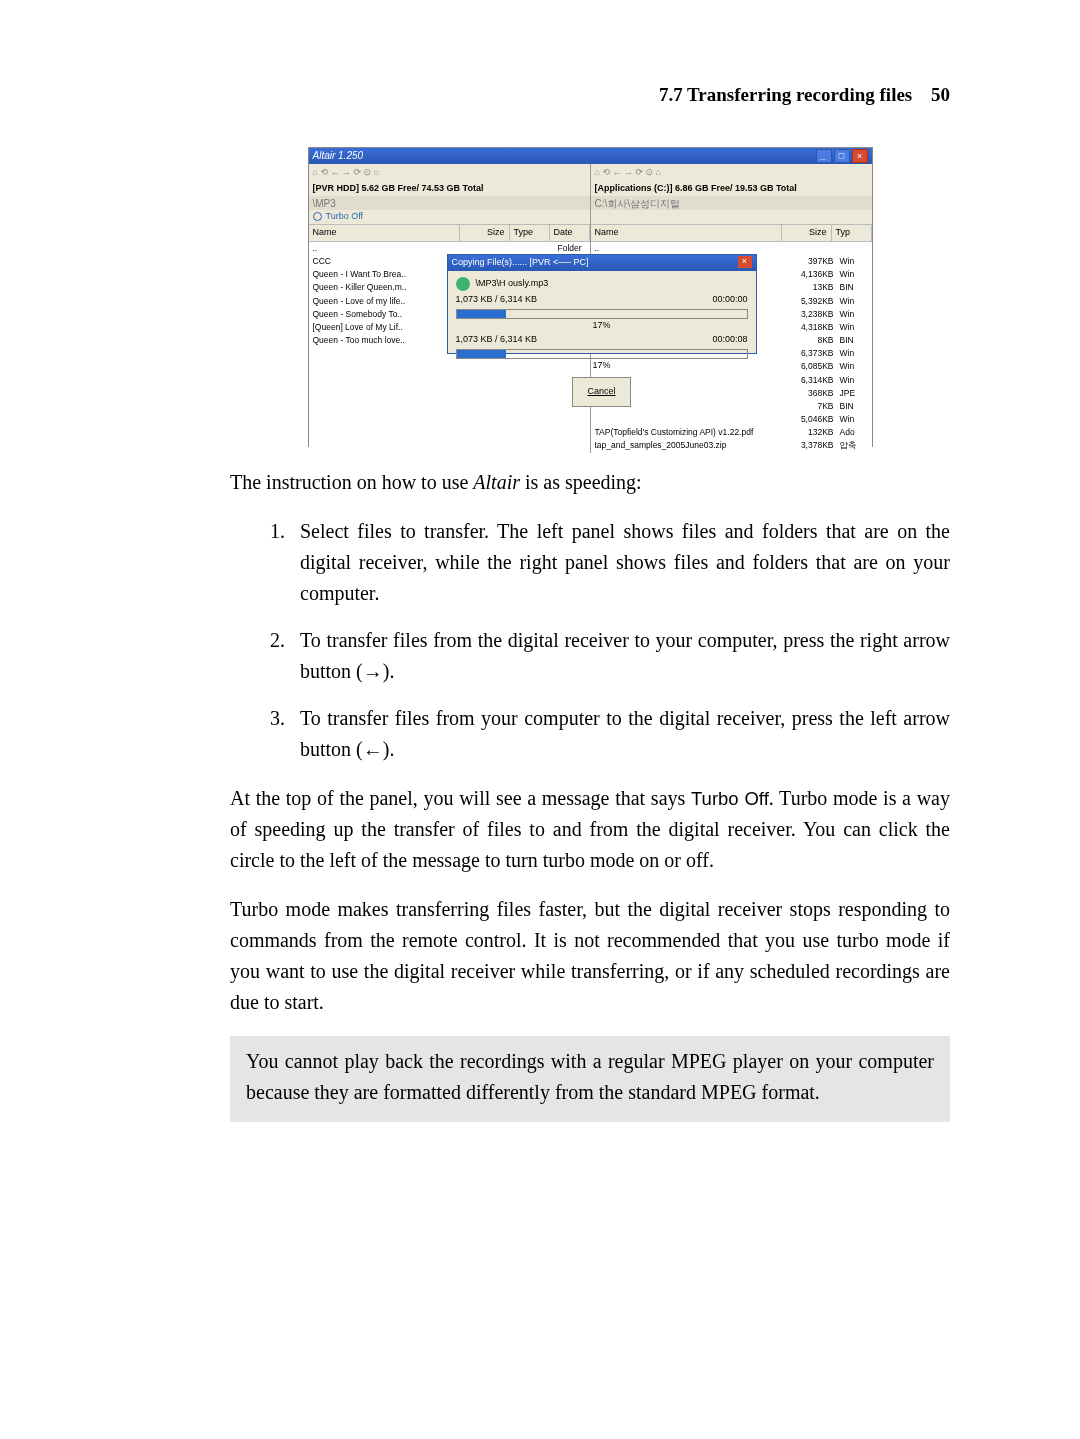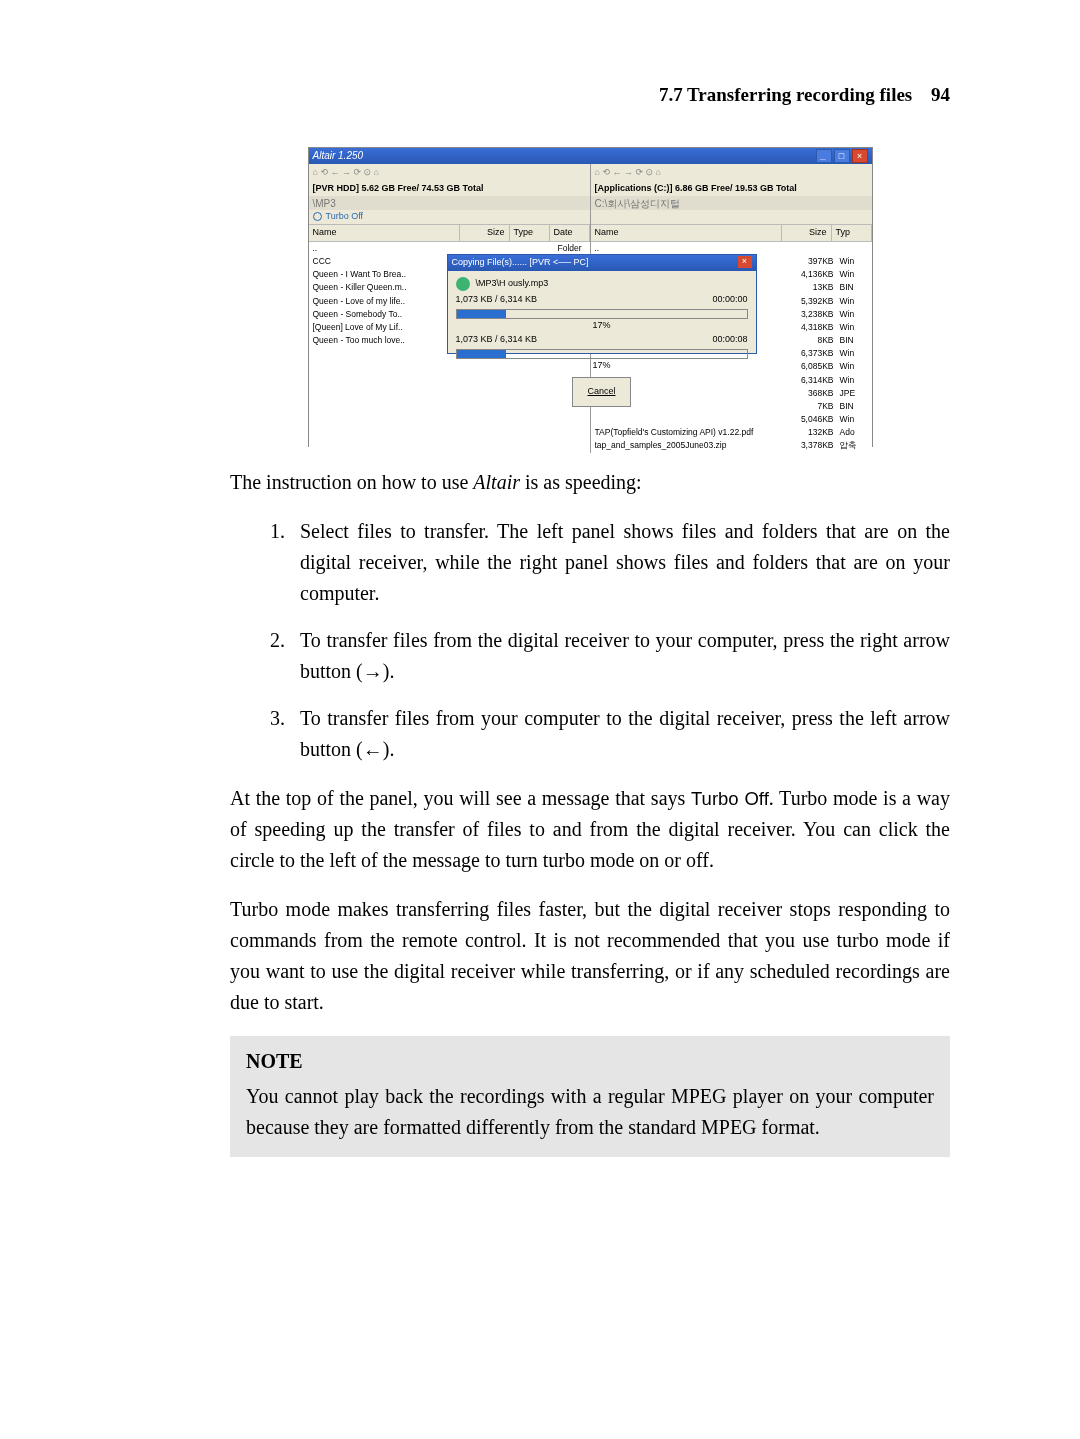--- a/index.html
+++ b/index.html
@@ -212,21 +212,21 @@
     }
     .note-box p {
       text-align: justify;
     }
   </style>
 </head>
 <body>
 
 <div class="header">
   <span>7.7 Transferring recording files</span>
-  <span class="page-num">94</span>
+  <span class="page-num">50</span>
 </div>
 
 <div class="screenshot">
   <div class="titlebar">
     <span class="title">Altair 1.250</span>
     <div class="winbtns">
       <div class="wbtn">_</div>
       <div class="wbtn">□</div>
       <div class="wbtn x">×</div>
     </div>
@@ -420,15 +420,14 @@
   <li>To transfer files from your computer to the digital receiver, press the left arrow button (←).</li>
 </ol>
 
 <p class="body">
   <span>At the top of the panel, you will see a message that says </span><span class="sans">Turbo Off</span><span>. Turbo mode is a way of speeding up the transfer of files to and from the digital receiver. You can click the circle to the left of the message to turn turbo mode on or off.</span>
 </p>
 
 <p class="body">Turbo mode makes transferring files faster, but the digital receiver stops responding to commands from the remote control. It is not recommended that you use turbo mode if you want to use the digital receiver while transferring, or if any scheduled recordings are due to start.</p>
 
 <div class="note-box">
-  <div class="note-head">NOTE</div>
   <p>You cannot play back the recordings with a regular MPEG player on your computer because they are formatted differently from the standard MPEG format.</p>
 </div>
 
 </body></html>

